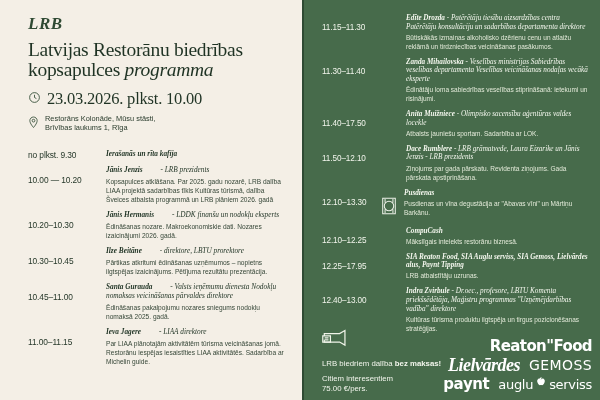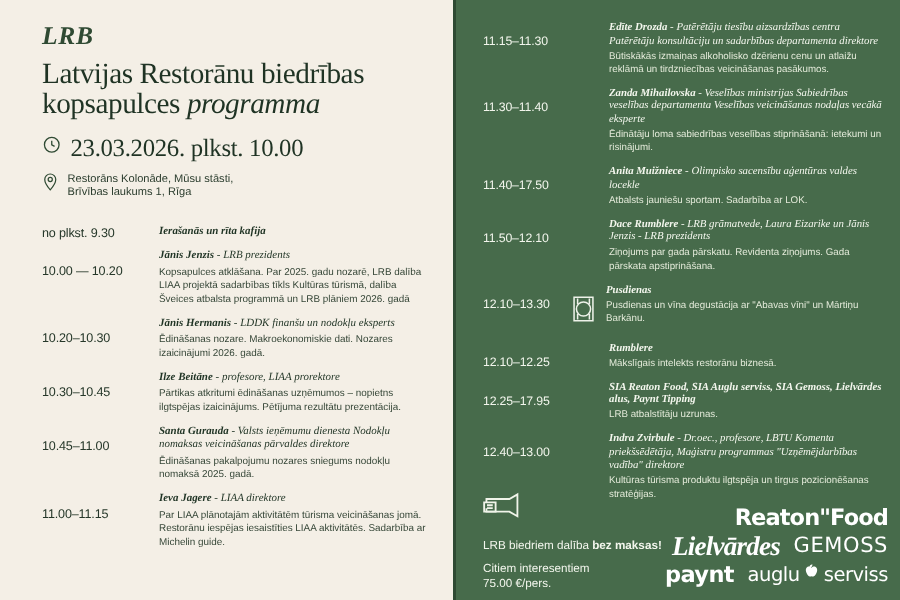--- a/index.html
+++ b/index.html
@@ -80,21 +80,21 @@
   .sbody { flex:1; }
   .spk {
     font-family:"Liberation Serif", serif;
     font-size:7.3px;
     font-style:italic;
     font-weight:bold;
     color:#1f3324;
     line-height:1.2;
     margin-bottom:2.5px;
   }
-  .spk .role { font-weight:normal; }
+  .spk .role { font-weight:normal;margin-left:16px; }
   .sdesc {
     font-size:6.6px;
     line-height:1.38;
     color:#35463704;
     color:#354637;
   }
   .srow.first .spk { margin-bottom:0; }
 
   
   .divider { width:2px; height:400px; background:#2f4a33; flex:none; }
@@ -230,21 +230,21 @@
         <div class="srow">
           <div class="stime">10.20–10.30</div>
           <div class="sbody">
             <div class="spk"><span>Jānis Hermanis</span><span class="role"> - LDDK finanšu un nodokļu eksperts</span></div>
             <div class="sdesc">Ēdināšanas nozare. Makroekonomiskie dati. Nozares izaicinājumi 2026. gadā.</div>
           </div>
         </div>
         <div class="srow">
           <div class="stime">10.30–10.45</div>
           <div class="sbody">
-            <div class="spk"><span>Ilze Beitāne</span><span class="role"> - profesore, LIAA prorektore</span></div>
+            <div class="spk"><span>Ilze Beitāne</span><span class="role"> - direktore, LBTU prorektore</span></div>
             <div class="sdesc">Pārtikas atkritumi ēdināšanas uzņēmumos – nopietns ilgtspējas izaicinājums. Pētījuma rezultātu prezentācija.</div>
           </div>
         </div>
         <div class="srow">
           <div class="stime">10.45–11.00</div>
           <div class="sbody">
             <div class="spk"><span>Santa Gurauda</span><span class="role"> - Valsts ieņēmumu dienesta Nodokļu nomaksas veicināšanas pārvaldes direktore</span></div>
             <div class="sdesc">Ēdināšanas pakalpojumu nozares sniegums nodokļu nomaksā 2025. gadā.</div>
           </div>
         </div>
@@ -303,21 +303,21 @@
             </svg></div>
           <div class="rbody">
             <div class="rspk"><span>Pusdienas</span><span class="role"></span></div>
             <div class="rdesc">Pusdienas un vīna degustācija ar "Abavas vīni" un Mārtiņu Barkānu.</div>
           </div>
         </div>
         <div class="rrow">
           <div class="rtime">12.10–12.25</div>
           <div class="ricon"></div>
           <div class="rbody">
-            <div class="rspk"><span>Rumblere</span><span class="role"></span></div>
+            <div class="rspk"><span>CompuCash</span><span class="role"></span></div>
             <div class="rdesc">Mākslīgais intelekts restorānu biznesā.</div>
           </div>
         </div>
         <div class="rrow">
           <div class="rtime">12.25–17.95</div>
           <div class="ricon"></div>
           <div class="rbody">
             <div class="rspk"><span>SIA Reaton Food, SIA Auglu serviss, SIA Gemoss, Lielvārdes alus, Paynt Tipping</span><span class="role"></span></div>
             <div class="rdesc">LRB atbalstītāju uzrunas.</div>
           </div>

